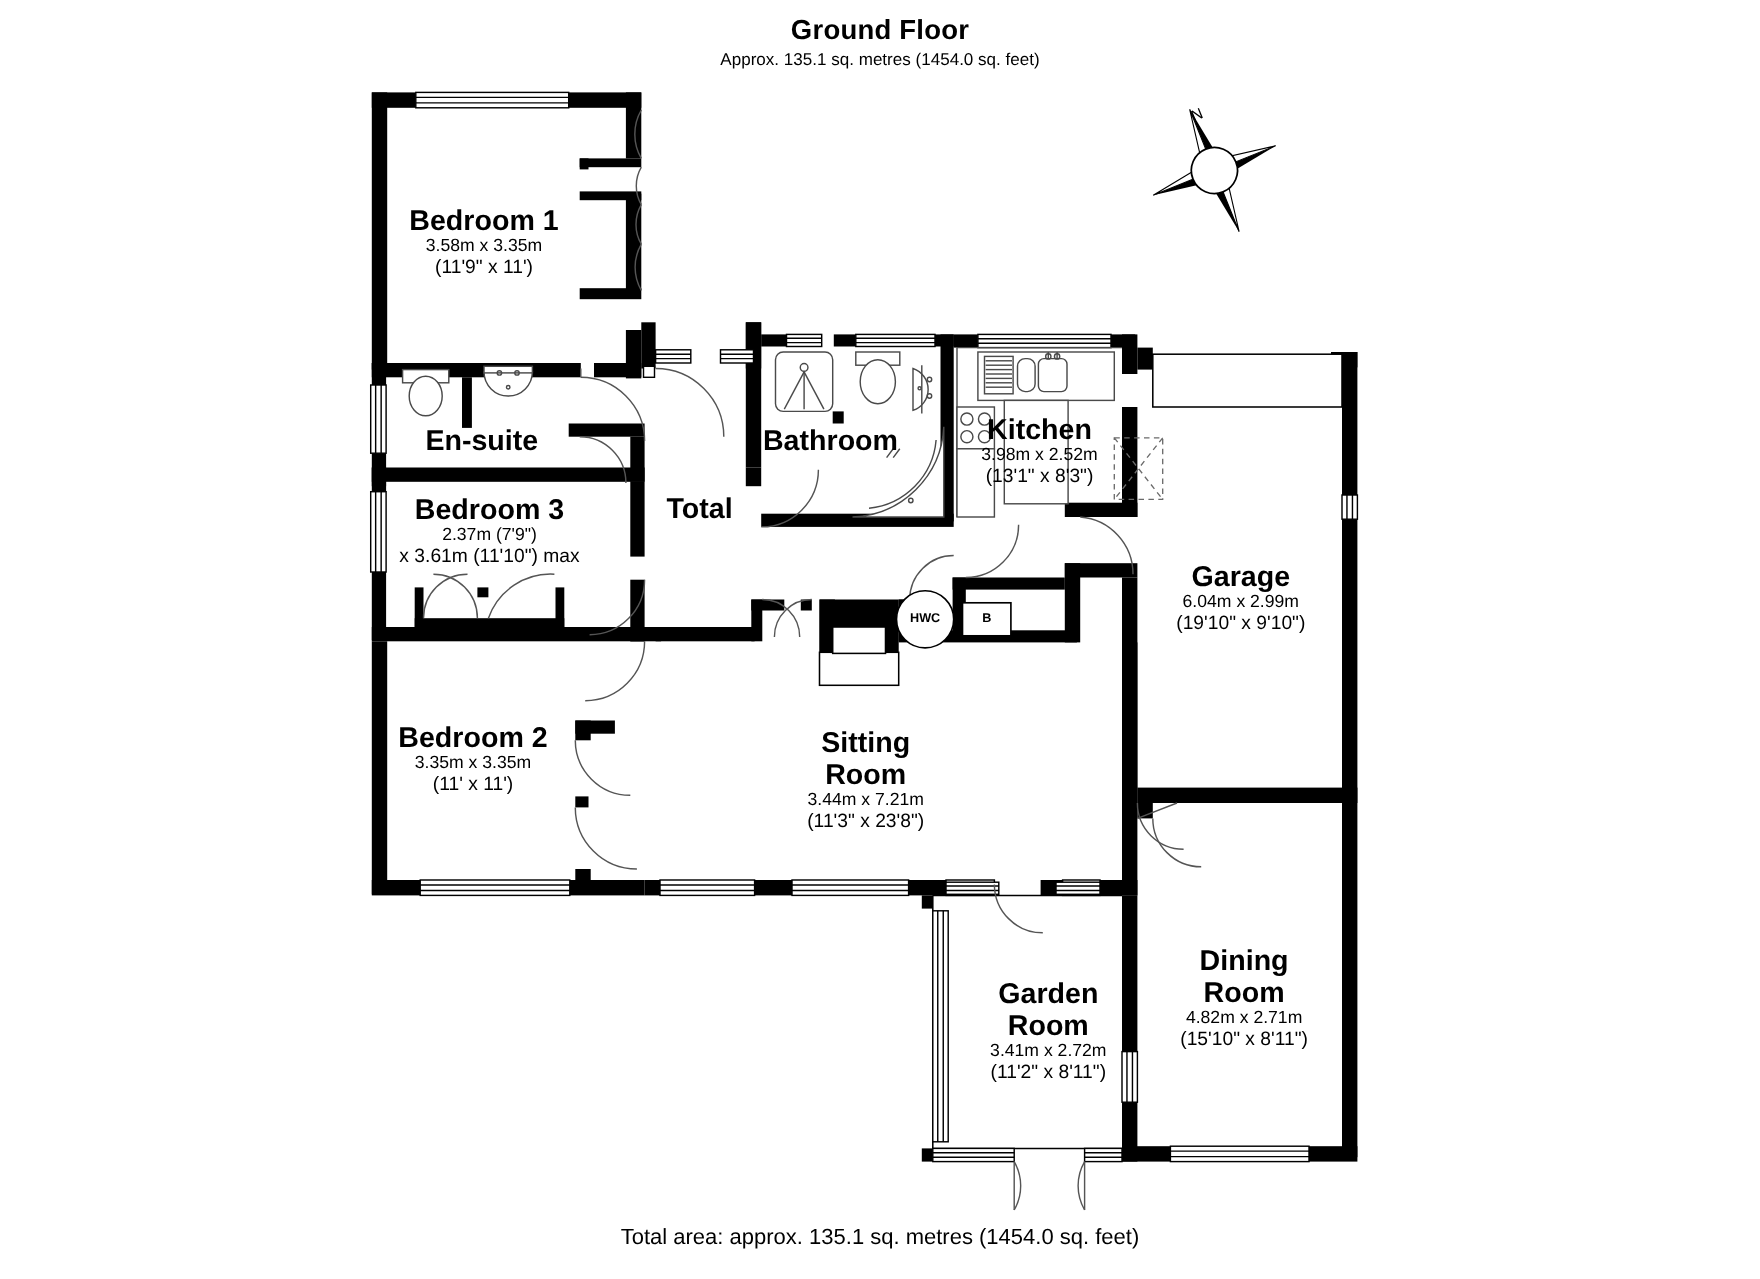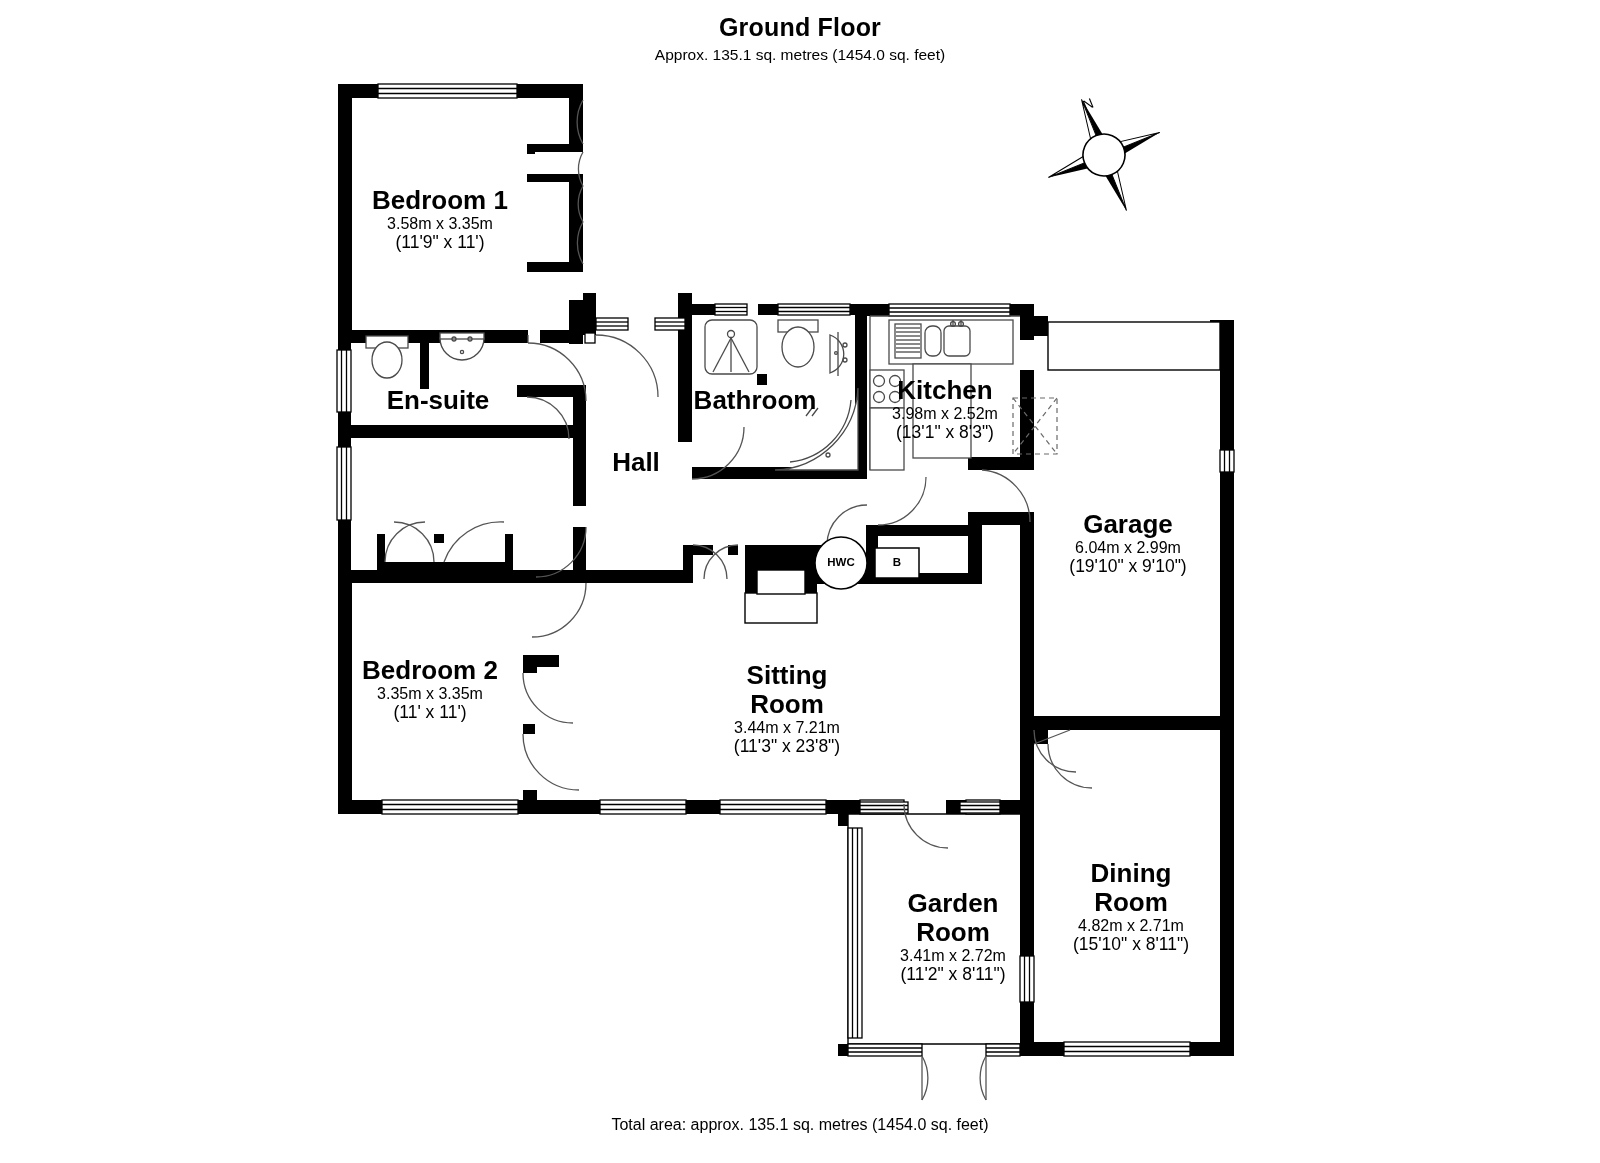--- a/index.html
+++ b/index.html
@@ -53,21 +53,21 @@
     text-align: center;
   }
   .footer-block {
     position: absolute;
     left: 0;
     top: 1112px;
     width: 1600px;
     text-align: center;
   }
   .plan-total {
-    font-size: 16px;
+    font-size: 20px;
     line-height: 26px;
   }
   
   .room-label {
     position: absolute;
     text-align: center;
     line-height: 1.12;
     white-space: nowrap;
   }
   .room-name {
@@ -465,29 +465,34 @@
   <div class="room-label" style="left:440px; top:186px; transform:translateX(-50%);">
     <span class="room-name">Bedroom 1</span>
     <span class="room-dim">3.58m x 3.35m</span>
     <span class="room-dim-imp">(11'9" x 11')</span>
   </div>
 
   <div class="room-label" style="left:438px; top:386px; transform:translateX(-50%);">
     <span class="room-name">En-suite</span>
   </div>
 
+  <div class="room-label" style="left:445px; top:449px; transform:translateX(-50%);">
+    <span class="room-name">Bedroom 3</span>
+    <span class="room-dim">2.37m (7'9")</span>
+    <span class="room-dim-imp">x 3.61m (11'10") max</span>
+  </div>
 
   <div class="room-label" style="left:430px; top:656px; transform:translateX(-50%);">
     <span class="room-name">Bedroom 2</span>
     <span class="room-dim">3.35m x 3.35m</span>
     <span class="room-dim-imp">(11' x 11')</span>
   </div>
 
   <div class="room-label" style="left:636px; top:448px; transform:translateX(-50%);">
-    <span class="room-name">Hall</span>
+    <span class="room-name">Total</span>
   </div>
 
   <div class="room-label" style="left:755px; top:386px; transform:translateX(-50%);">
     <span class="room-name">Bathroom</span>
   </div>
 
   <div class="room-label" style="left:945px; top:376px; transform:translateX(-50%);">
     <span class="room-name">Kitchen</span>
     <span class="room-dim">3.98m x 2.52m</span>
     <span class="room-dim-imp">(13'1" x 8'3")</span>

